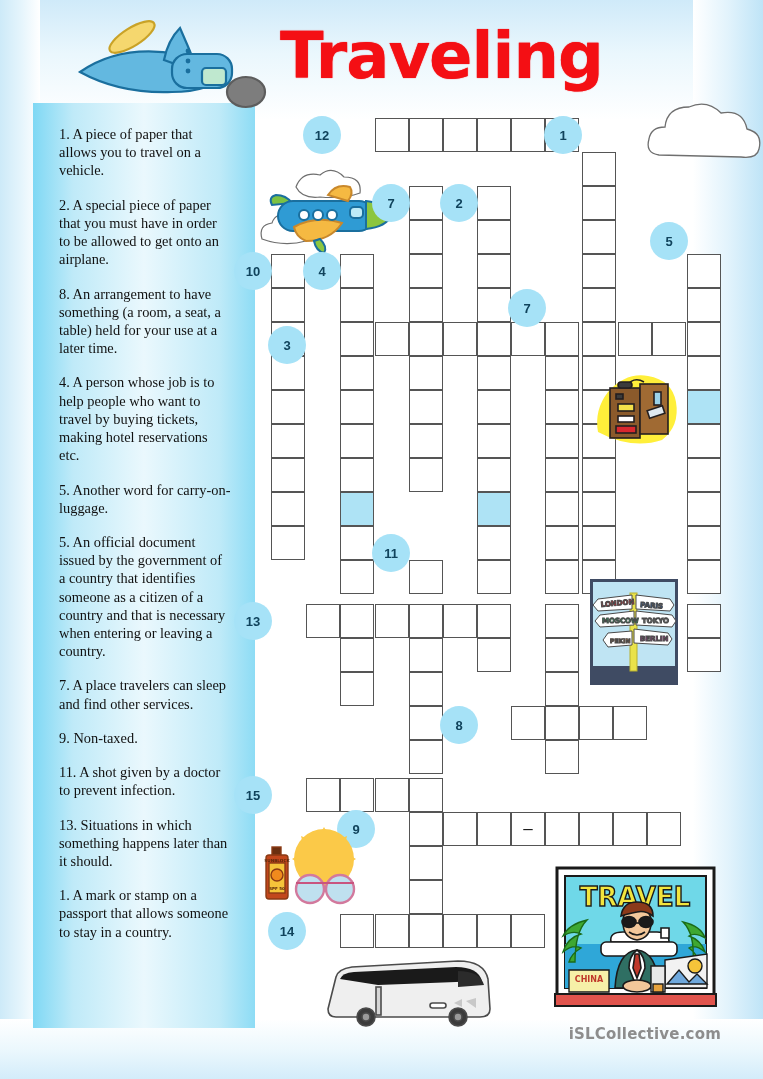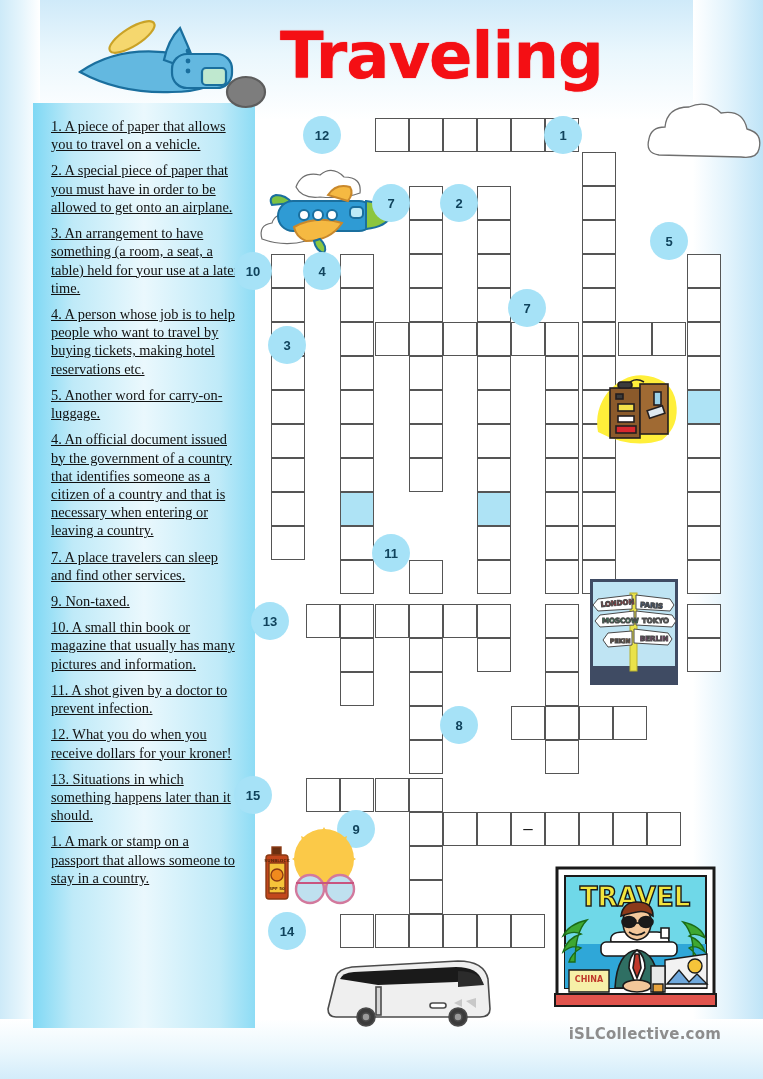--- a/index.html
+++ b/index.html
@@ -28,21 +28,21 @@
     text-shadow:0 0 1px #f40f14;
   }
 
   
   #clues{
     position:absolute;left:33px;top:103px;width:222px;height:925px;
     background:linear-gradient(to right,#7fd8f4 0%,#bfeaf8 18%,#eaf8fd 50%,#bfeaf8 84%,#8ddcf5 100%);
     padding:6px 8px 6px 10px;box-sizing:border-box;
     font-size:14.4px;line-height:1.265;color:#111;
   }
-  #clues p{margin:8px;text-decoration:underline;}
+  #clues p{margin:16px;}
 
   
   #grid{position:absolute;left:0;top:0;width:763px;height:1079px;}
   .cell{
     position:absolute;width:34px;height:34px;box-sizing:border-box;
     border:1.4px solid #555;background:#ffffff;
   }
   .cell.hl{background:#aee3f5;}
   .cell .sep{
     display:block;width:100%;height:100%;
@@ -245,29 +245,27 @@
       <path d="M114 118 l12 -14 l10 12 l8 -8 l10 10 Z" fill="#6fa8dc"></path>
       <path d="M98 100 h14 v26 h-14 Z" fill="#e8e8e8"></path>
       <rect x="100" y="118" width="10" height="8" fill="#e8a33d"></rect>
     </g>
     <rect x="2" y="128" width="161" height="12" fill="#e0544d" stroke="#1a1a1a" stroke-width="2"></rect>
   </svg>
 
   <div id="clues">
       <p>1. A piece of paper that allows you to travel on a vehicle.</p>
       <p>2. A special piece of paper that you must have in order to be allowed to get onto an airplane.</p>
-      <p>3. An arrangement to have something (a room, a seat, a table) held for your use at a later time.</p>
+      <p>8. An arrangement to have something (a room, a seat, a table) held for your use at a later time.</p>
       <p>4. A person whose job is to help people who want to travel by buying tickets, making hotel reservations etc.</p>
       <p>5. Another word for carry-on-luggage.</p>
-      <p>4. An official document issued by the government of a country that identifies someone as a citizen of a country and that is necessary when entering or leaving a country.</p>
+      <p>5. An official document issued by the government of a country that identifies someone as a citizen of a country and that is necessary when entering or leaving a country.</p>
       <p>7. A place travelers can sleep and find other services.</p>
       <p>9. Non-taxed.</p>
-      <p>10. A small thin book or magazine that usually has many pictures and information.</p>
       <p>11. A shot given by a doctor to prevent infection.</p>
-      <p>12. What you do when you receive dollars for your kroner!</p>
       <p>13. Situations in which something happens later than it should.</p>
       <p>1. A mark or stamp on a passport that allows someone to stay in a country.</p>
     </div>
 
   <div id="grid">
       <div class="cell" style="left: 375px; top: 118px;"></div>
       <div class="cell" style="left: 409px; top: 118px;"></div>
       <div class="cell" style="left: 443px; top: 118px;"></div>
       <div class="cell" style="left: 477px; top: 118px;"></div>
       <div class="cell" style="left: 511px; top: 118px;"></div>
@@ -397,21 +395,21 @@
       <div class="num" style="left: 303px; top: 116px;">12</div>
       <div class="num" style="left: 544px; top: 116px;">1</div>
       <div class="num" style="left: 372px; top: 184px;">7</div>
       <div class="num" style="left: 440px; top: 184px;">2</div>
       <div class="num" style="left: 650px; top: 222px;">5</div>
       <div class="num" style="left: 234px; top: 252px;">10</div>
       <div class="num" style="left: 303px; top: 252px;">4</div>
       <div class="num" style="left: 508px; top: 289px;">7</div>
       <div class="num" style="left: 268px; top: 326px;">3</div>
       <div class="num" style="left: 372px; top: 534px;">11</div>
-      <div class="num" style="left: 251px; top: 602px;">13</div>
+      <div class="num" style="left: 234px; top: 602px;">13</div>
       <div class="num" style="left: 440px; top: 706px;">8</div>
       <div class="num" style="left: 234px; top: 776px;">15</div>
       <div class="num" style="left: 337px; top: 810px;">9</div>
       <div class="num" style="left: 268px; top: 912px;">14</div>
     </div>
 
   <div class="watermark">iSLCollective.com</div>
 </div>
 
 </body></html>

